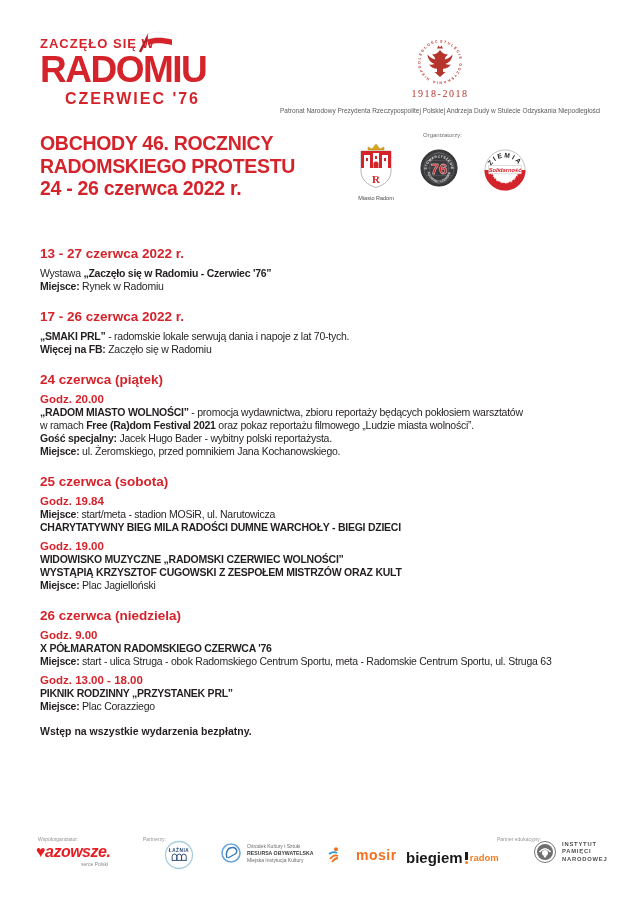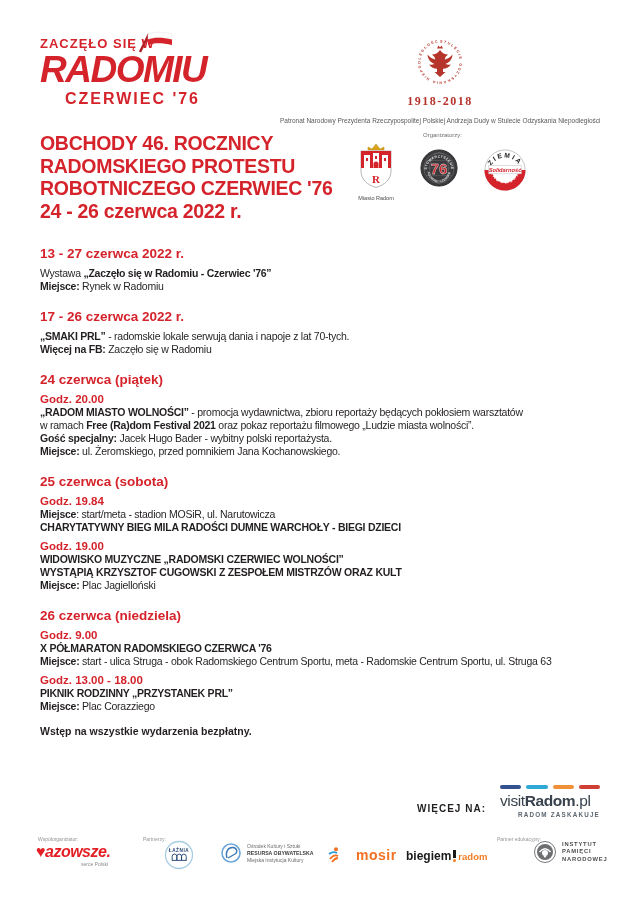--- a/index.html
+++ b/index.html
@@ -2,29 +2,29 @@
 <html><head>
 <meta charset="utf-8">
 <style>
   html,body{margin:0;padding:0;background:#ffffff;}
   .page{position:relative;width:636px;height:900px;background:#fff;overflow:hidden;
         font-family:"Liberation Sans",sans-serif;color:#231f20;}
 
   
   .brand{position:absolute;left:40px;top:36px;width:160px;color:#d5232b;}
   .brand .b1{font-size:13px;font-weight:800;letter-spacing:1px;white-space:nowrap;}
-  .brand .b2{font-size:37px;font-weight:800;letter-spacing:-1.5px;line-height:1.05;white-space:nowrap;font-style:italic;}
+  .brand .b2{font-size:37px;font-weight:800;letter-spacing:-1.5px;line-height:1.05;white-space:nowrap;}
   .brand .b3{font-size:16px;font-weight:800;letter-spacing:2px;text-align:right;white-space:nowrap;margin-top:0;}
   .brand .flag{position:absolute;left:96px;top:-5px;}
 
   
   .patronage{position:absolute;left:280px;top:38px;width:320px;text-align:center;}
   .patronage svg{display:block;margin:0 auto;}
-  .pat-years{font-family:"Liberation Serif",serif;font-size:12px;font-weight:700;
-             letter-spacing:1.5px;color:#b5342c;margin-top:8px;}
+  .pat-years{font-family:"Liberation Serif",serif;font-size:10px;font-weight:400;
+             letter-spacing:1.5px;color:#b5342c;margin-top:2px;}
   .pat-line{font-size:6.5px;color:#58595b;margin-top:8px;white-space:nowrap;}
 
   
   .title{position:absolute;left:40px;top:132px;color:#d5232b;font-weight:800;
          font-size:19.5px;line-height:22.5px;letter-spacing:-0.3px;white-space:nowrap;}
   .organizers{position:absolute;left:350px;top:129px;width:200px;height:72px;}
   .org-label{position:absolute;left:73px;top:3px;font-size:6px;color:#6d6e71;}
   .org-miasto{position:absolute;left:4px;top:13px;width:44px;text-align:center;}
   .org-caption{font-size:5.5px;color:#4a4a4a;margin-top:2px;white-space:nowrap;}
   .org-c76{position:absolute;left:70px;top:20px;}
@@ -59,21 +59,21 @@
   .mz{left:0;top:10px;width:72px;}
   .mz-name{font-size:16px;font-weight:800;font-style:italic;color:#e31e24;letter-spacing:-0.5px;white-space:nowrap;line-height:1;}
   .mz-tag{font-size:5px;color:#8a8a8a;text-align:right;margin-top:1px;}
   .laznia{left:128px;top:6px;}
   .resursa{left:184px;top:8px;display:flex;align-items:center;gap:5px;}
   .res-txt{font-size:5px;line-height:7px;color:#6b6b6d;white-space:nowrap;}
   .res-txt .r2{font-size:5.2px;font-weight:800;color:#3a3a3c;}
   .mosir{left:290px;top:12px;display:flex;align-items:center;gap:15px;}
   .mosir-name{font-size:14px;font-weight:700;color:#f37021;letter-spacing:0.5px;line-height:1;}
   .biegiem{left:370px;top:15px;display:flex;align-items:center;}
-  .bg-w1{font-size:12px;font-weight:800;color:#1a1a1a;}
+  .bg-w1{font-size:15px;font-weight:800;color:#1a1a1a;}
   .bg-w2{font-size:9.5px;font-weight:800;color:#f07d23;}
   .excl{width:3px;height:8px;background:#1a1a1a;margin:0 2px 4px 2px;position:relative;}
   .excl::after{content:'';position:absolute;bottom:-4px;left:0;width:3px;height:3px;
                background:#f07d23;border-radius:50%;}
   .ipn{left:497px;top:6px;display:flex;align-items:center;gap:5px;}
   .ipn-txt{font-size:5.8px;font-weight:700;letter-spacing:0.8px;line-height:7.5px;color:#4d4d4f;white-space:nowrap;}
 </style>
 </head>
 <body>
 
@@ -107,21 +107,20 @@
                C33 26.9 31.2 26.8 29.5 26 C33.5 24.5 36.2 21 36.5 16.5 C34.5 19 32 20.8 28.8 21.5
                C29 19.5 30 18 32 16.5 C29 16.5 26 15 24 12 Z" fill="#b5342c"></path>
     </svg>
     <div class="pat-years">1918-2018</div>
     <div class="pat-line">Patronat Narodowy Prezydenta Rzeczypospolitej Polskiej Andrzeja Dudy w Stulecie Odzyskania Niepodległości</div>
   </div>
 
   <div class="title">
     <div>OBCHODY 46. ROCZNICY</div>
     <div>RADOMSKIEGO PROTESTU</div>
-    <div>ROBOTNICZEGO CZERWIEC '76</div>
     <div>24 - 26 czerwca 2022 r.</div>
   </div>
 
   <div class="organizers">
     <div class="org-label">Organizatorzy:</div>
 
     <div class="org-miasto">
       <svg width="34" height="47" viewBox="0 0 34 47">
         <defs>
             <clipPath id="shieldClip">
@@ -239,33 +238,20 @@
       <div class="ev">
         <p class="tm">Godz. 13.00 - 18.00</p>
         <p class="ln"><strong>PIKNIK RODZINNY „PRZYSTANEK PRL”</strong></p>
         <p class="ln"><strong>Miejsce:</strong><span> Plac Corazziego</span></p>
       </div>
     </section>
 
     <p class="note">Wstęp na wszystkie wydarzenia bezpłatny.</p>
   </div>
 
-  <div class="more-row">
-    <div class="more-label">WIĘCEJ NA:</div>
-    <div class="vr">
-      <div class="vr-dashes">
-        <span style="background:#33518e"></span>
-        <span style="background:#2fa8d5"></span>
-        <span style="background:#f0913a"></span>
-        <span style="background:#cf3f34"></span>
-      </div>
-      <div class="vr-text"><span>visit</span><span class="bold">Radom</span><span>.pl</span></div>
-      <div class="vr-tag">RADOM ZASKAKUJE</div>
-    </div>
-  </div>
 
   <div class="partners">
     <div class="p-label" style="left:2px">Współorganizator:</div>
     <div class="p-label" style="left:107px">Partnerzy:</div>
     <div class="p-label" style="left:461px">Partner edukacyjny:</div>
 
     <div class="lg mz">
       <div class="mz-name"><span>♥</span><span>azowsze.</span></div>
       <div class="mz-tag">serce Polski</div>
     </div>

